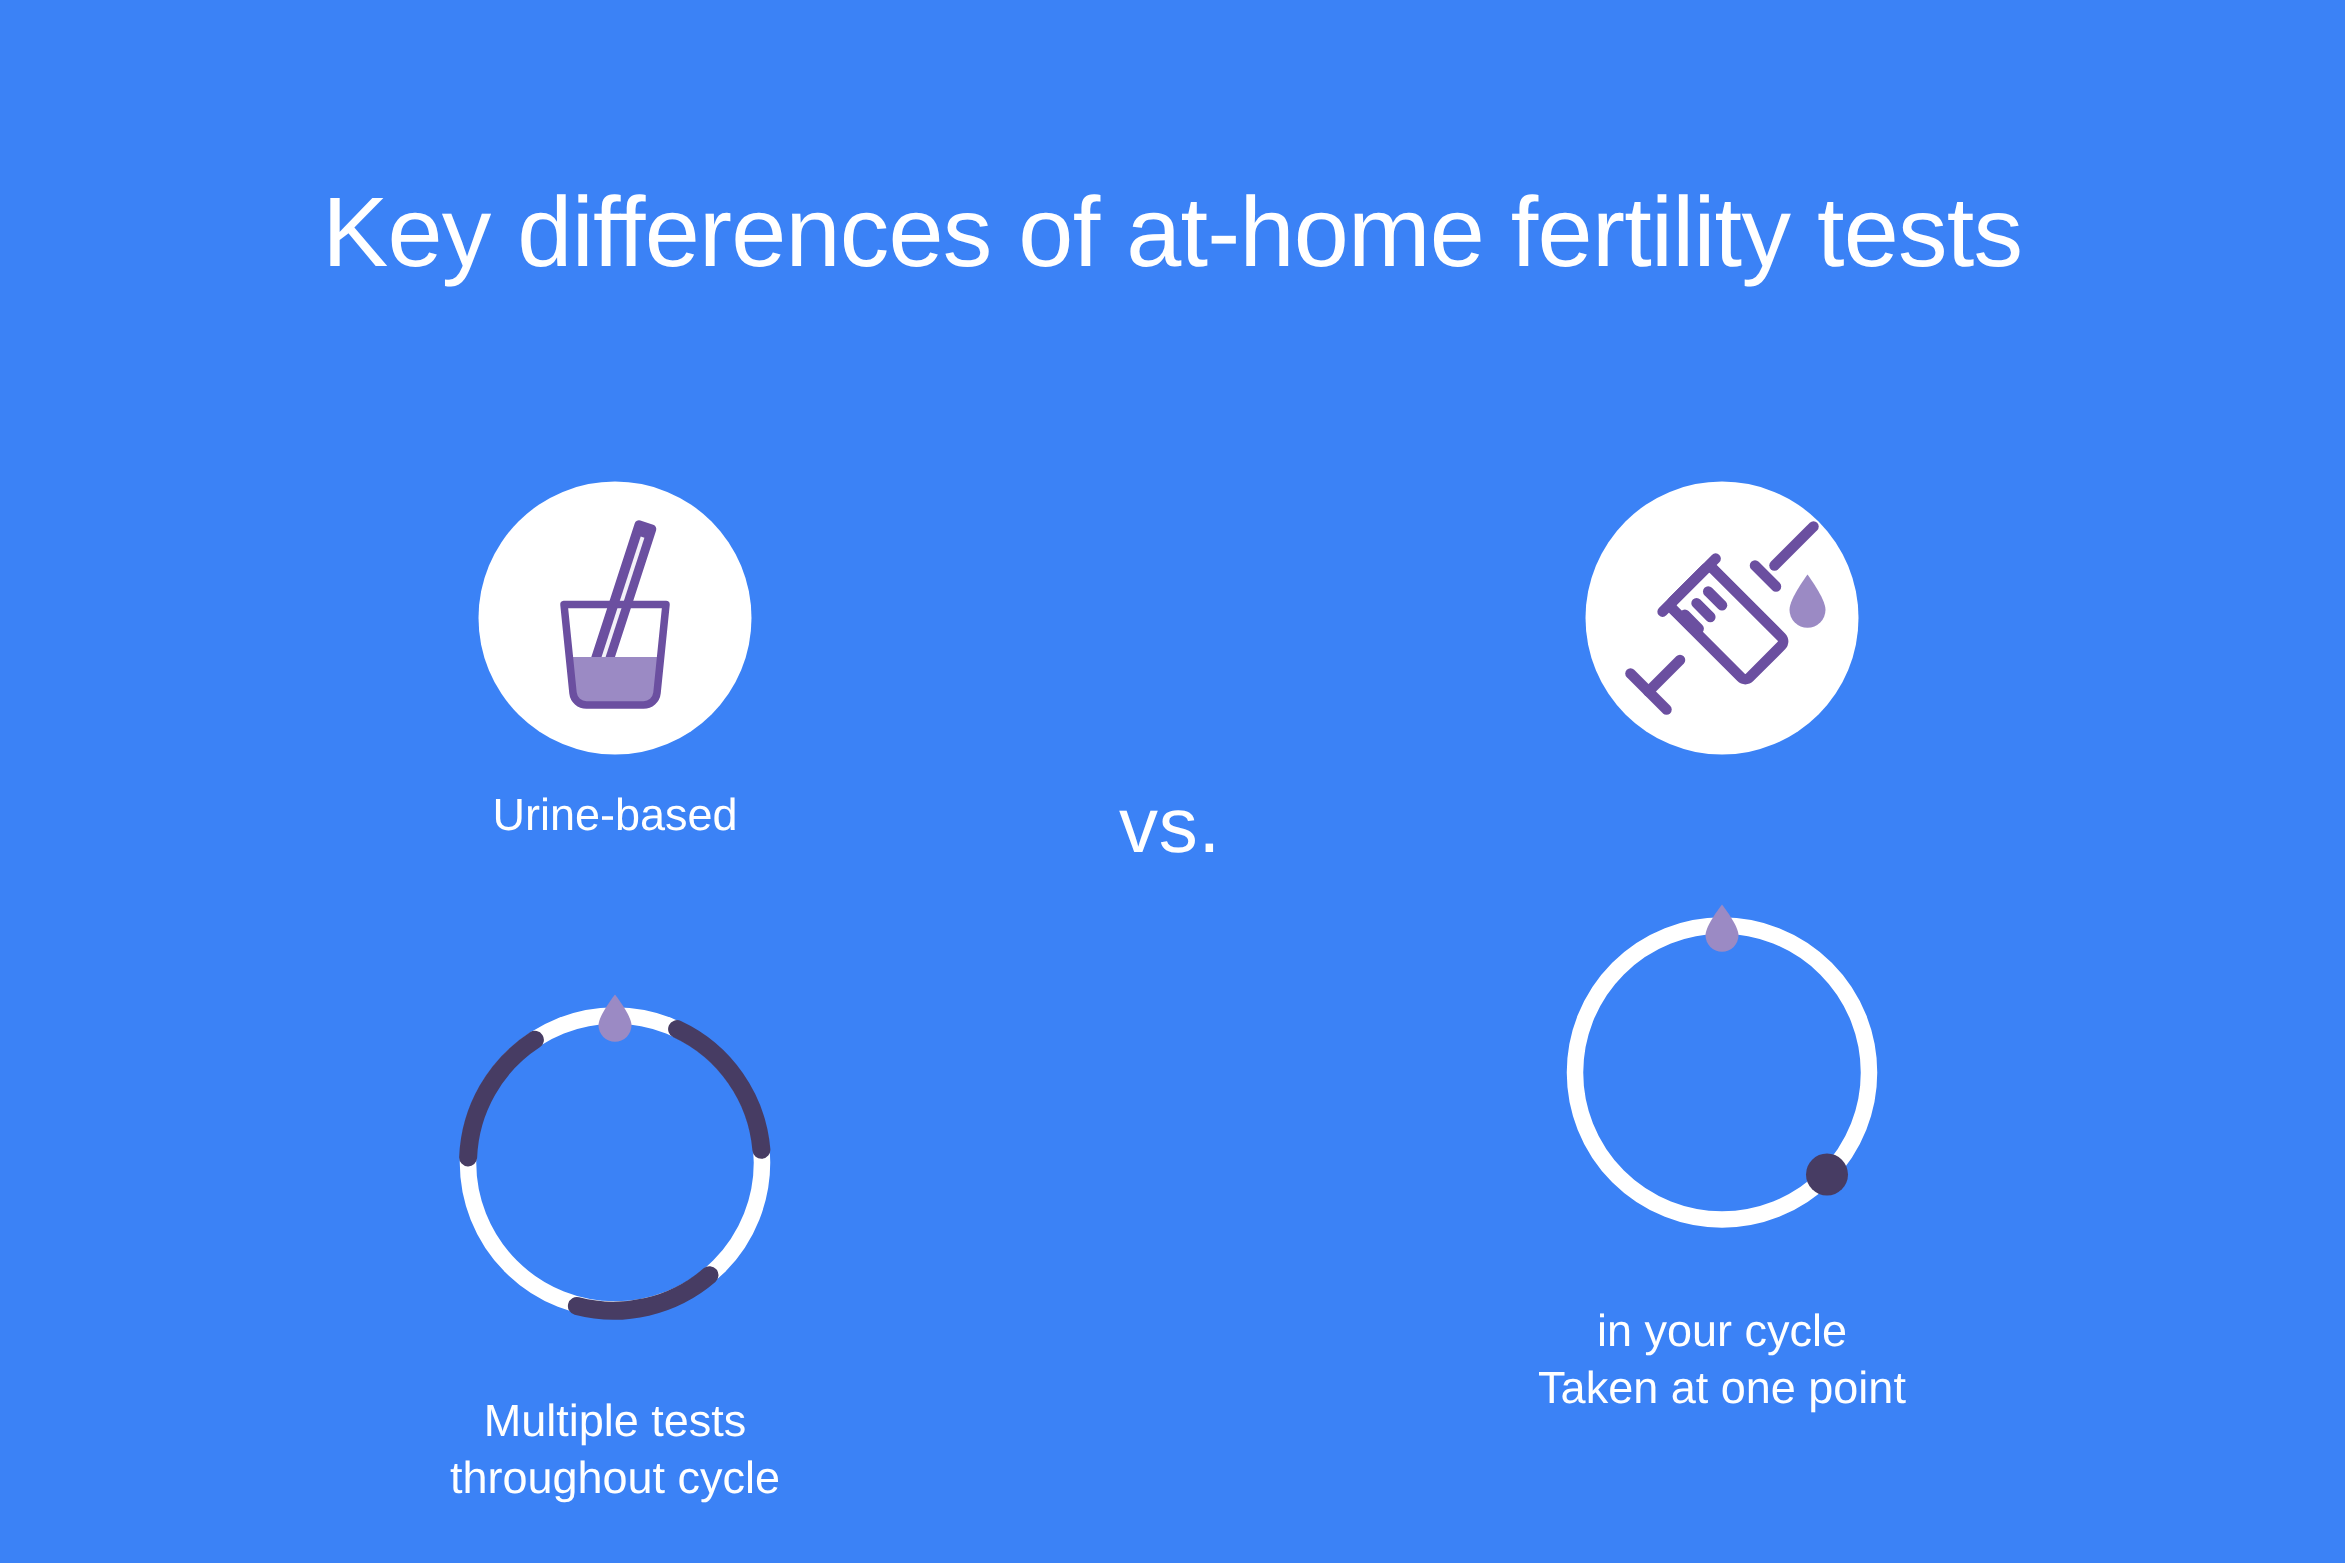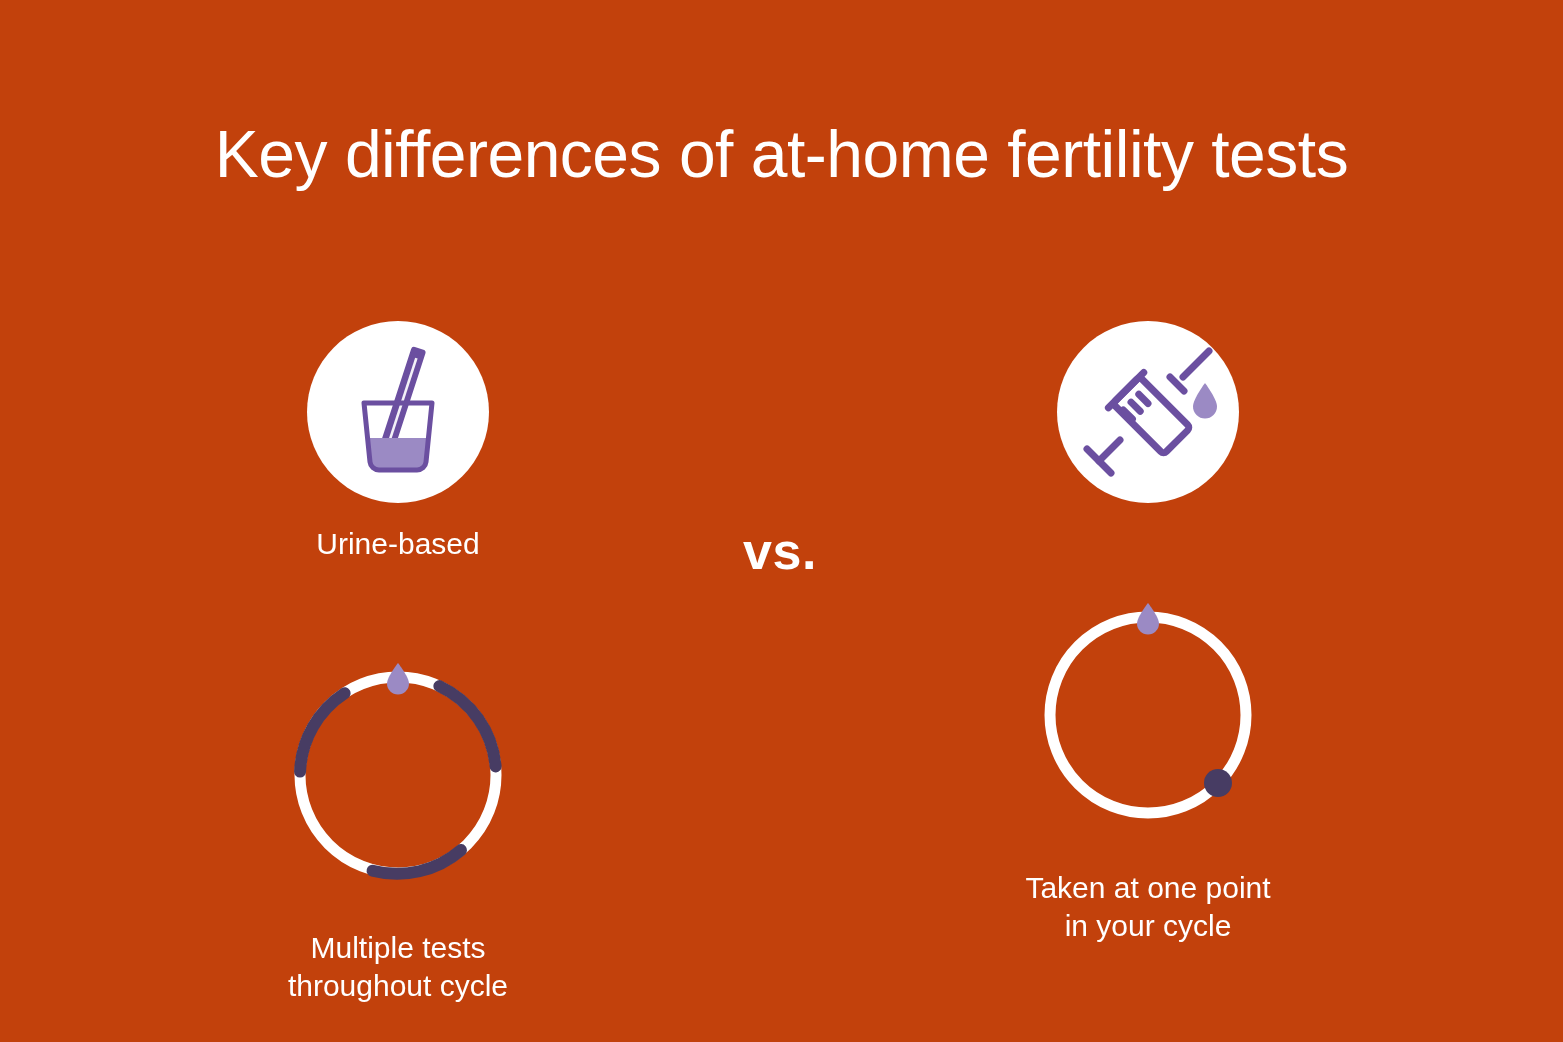--- a/index.html
+++ b/index.html
@@ -9,21 +9,21 @@
   body {
     width: 1563px;
     height: 1042px;
     overflow: hidden;
     font-family: "Liberation Sans", sans-serif;
   }
   #infographic {
     position: relative;
     width: 1563px;
     height: 1042px;
-    background: #c2410c;
+    background: #3b82f6;
     overflow: hidden;
   }
 
   
   #title {
     position: absolute;
     left: 0;
     top: 118px;
     width: 1563px;
     text-align: center;
@@ -34,21 +34,21 @@
     line-height: 1.1;
     white-space: nowrap;
   }
 
   
   .column {
     position: absolute;
     top: 300px;
     width: 420px;
   }
-  #column-left  { left: 188px; }
+  #column-left  { left: 200px; }
   #column-right { left: 938px; }
 
   
   .icon-badge {
     position: relative;
     width: 182px;
     height: 182px;
     margin: 21px auto 0 auto;
     border-radius: 50%;
     background: #FFFFFF;
@@ -81,21 +81,21 @@
 
   
   #vs-divider {
     position: absolute;
     left: 620px;
     top: 521px;
     width: 320px;
     text-align: center;
     color: #FFFFFF;
     font-size: 52px;
-    font-weight: 700;
+    font-weight: 400;
     letter-spacing: 0.5px;
   }
 
   
   .ring-wrap {
     position: relative;
     width: 240px;
     height: 240px;
     margin: 92px auto 0 auto;
   }
@@ -189,18 +189,18 @@
     <div class="ring-wrap">
       <svg width="240" height="240" viewBox="0 0 240 240">
         <circle cx="120" cy="120" r="98" fill="none" stroke="#FFFFFF" stroke-width="11"></circle>
 
         <circle cx="190" cy="188" r="14" fill="#473C63"></circle>
 
         <path d="M120 8 C120 8 131 22 131 28.5 a11 11 0 0 1 -22 0 C109 22 120 8 120 8 Z" fill="#9B8AC4"></path>
       </svg>
     </div>
     <div class="ring-label">
+      <span class="line">in your cycle</span>
       <span class="line">Taken at one point</span>
-      <span class="line">in your cycle</span>
     </div>
   </div>
 
 </div>
 
 </body></html>

